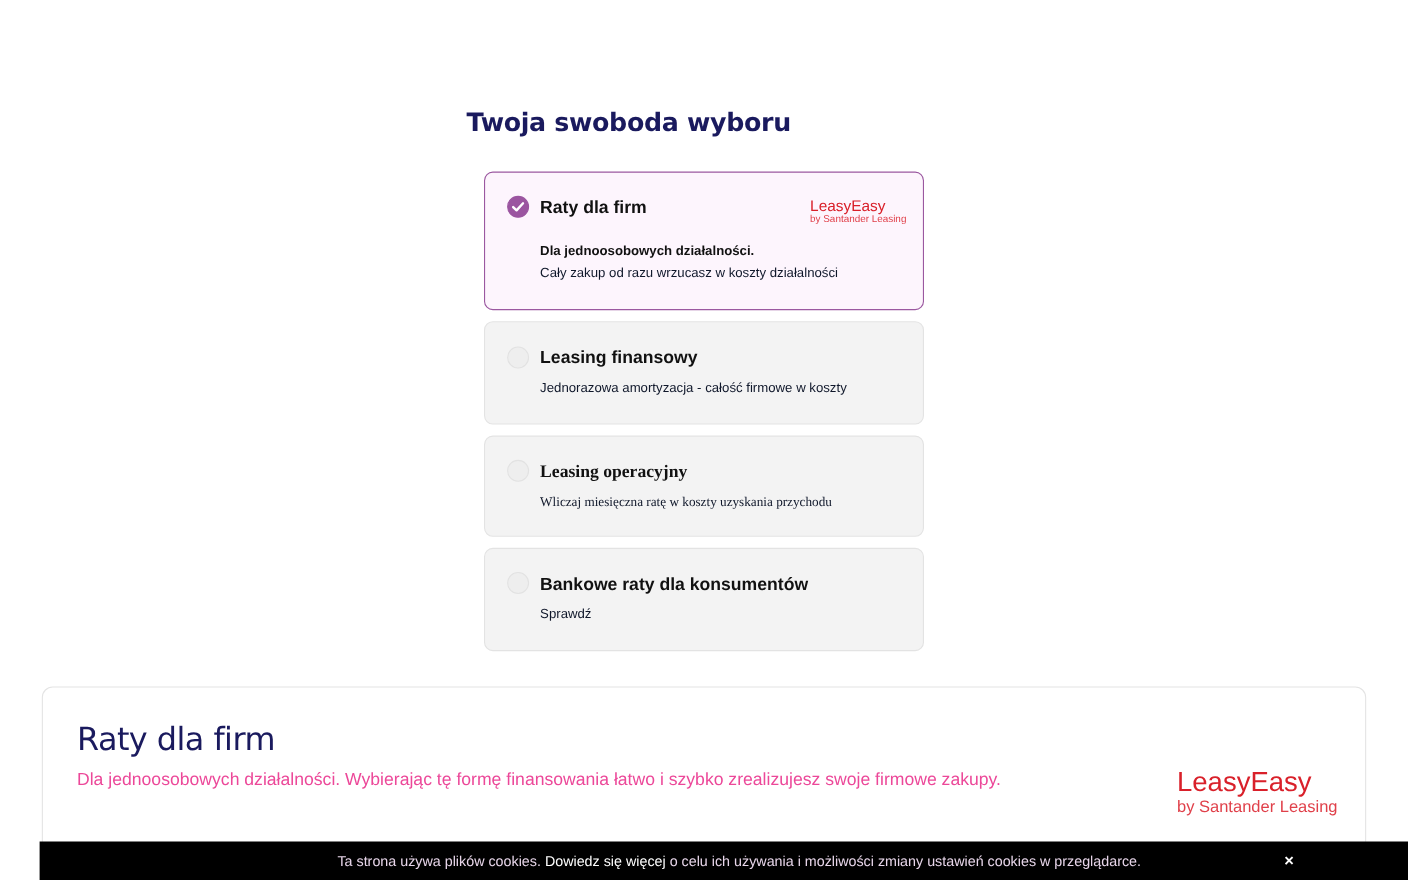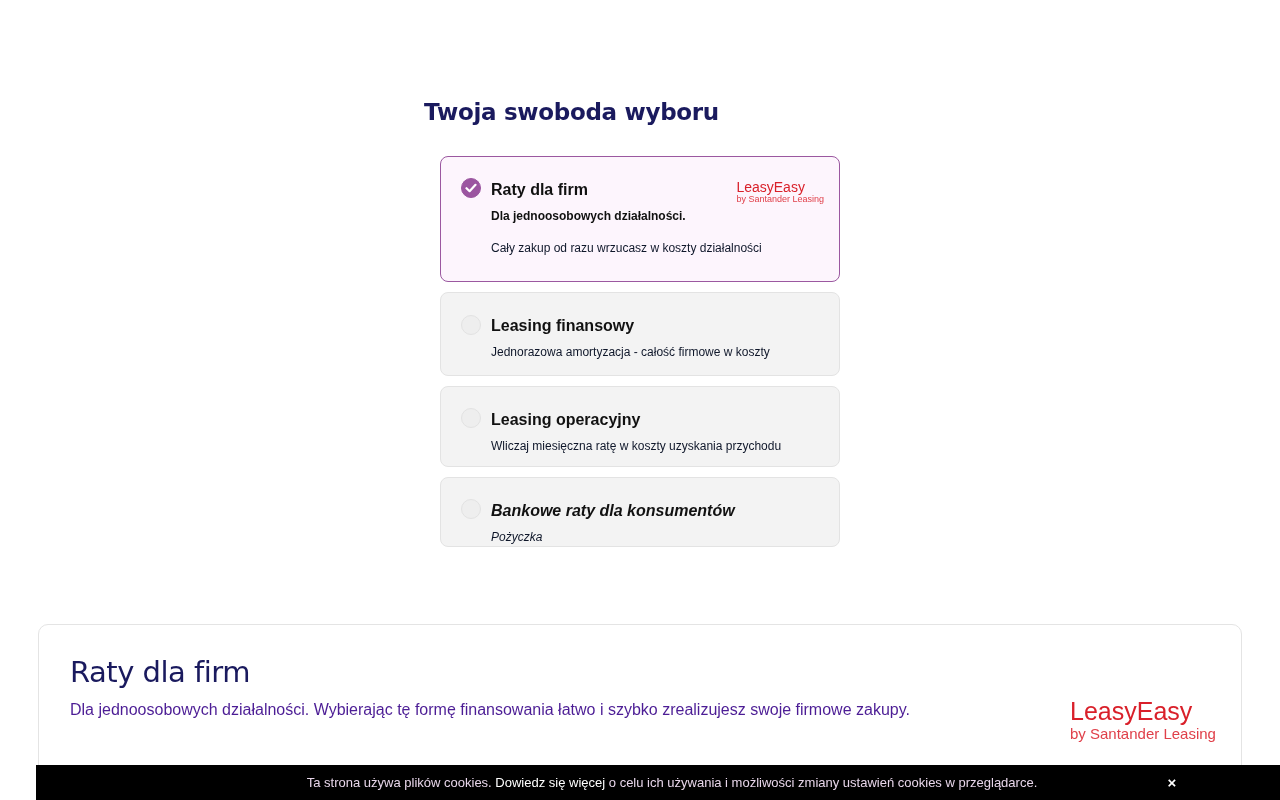--- a/index.html
+++ b/index.html
@@ -64,21 +64,21 @@
       background: #ffffff;
     }
     .detail-title {
       position: absolute; left: 31px; top: 30px;
       font-family: "DejaVu Sans", sans-serif;
       font-size: 29px; color: #1a1a5e; font-weight: normal;
       letter-spacing: -0.5px;
     }
     .detail-text {
       position: absolute; left: 31px; top: 73px;
-      font-size: 16px; line-height: 23px; color: #4c1d95;
+      font-size: 16px; line-height: 23px; color: #ec4899;
     }
     .logo-large {
       position: absolute; left: 1031px; top: 74px;
       color: #d9202a; line-height: 1;
     }
     .logo-large .brand { font-size: 25px; display: block; }
     .logo-large .sub { font-size: 15px; display: block; margin-top: 2px; color: #e0404a; }
 
     .cookie-bar {
       position: absolute; left: 0; top: 765px;
@@ -106,44 +106,44 @@
 
   <div class="options">
 
     <div class="option selected" style="height:126px;">
       <span class="radio checked" style="top:21px;">
         <svg width="12" height="10" viewBox="0 0 12 10">
           <path d="M1.5 5.2 L4.6 8.2 L10.5 1.8" stroke="#ffffff" stroke-width="2.2" fill="none" stroke-linecap="round" stroke-linejoin="round"></path>
         </svg>
       </span>
       <span class="title" style="top:24px;">Raty dla firm</span>
-      <span class="subtitle-bold" style="top:52px;">Dla jednoosobowych działalności.</span>
+      <span class="subtitle-bold" style="top:64px;">Dla jednoosobowych działalności.</span>
       <span class="desc" style="top:84px;">Cały zakup od razu wrzucasz w koszty działalności</span>
       <div class="logo-small">
         <span class="brand">LeasyEasy</span>
         <span class="sub">by Santander Leasing</span>
       </div>
     </div>
 
-    <div class="option" style="height:84px;padding-left:32px;">
+    <div class="option" style="height:94px;padding-left:32px;">
       <span class="radio" style="top:22px;"></span>
       <span class="title" style="top:24px;">Leasing finansowy</span>
       <span class="desc" style="top:52px;">Jednorazowa amortyzacja - całość firmowe w koszty</span>
     </div>
 
-    <div class="option" style="height:81px;">
+    <div class="option" style="height:92px;font-family:Liberation Serif, serif;">
       <span class="radio" style="top:21px;"></span>
       <span class="title" style="top:24px;">Leasing operacyjny</span>
       <span class="desc" style="top:52px;">Wliczaj miesięczna ratę w koszty uzyskania przychodu</span>
     </div>
 
-    <div class="option" style="height:70px;font-style:italic;">
+    <div class="option" style="height:94px;">
       <span class="radio" style="top:21px;"></span>
       <span class="title" style="top:24px;">Bankowe raty dla konsumentów</span>
-      <span class="desc" style="top:52px;">Pożyczka</span>
+      <span class="desc" style="top:52px;">Sprawdź</span>
     </div>
 
   </div>
 
   <div class="detail-card">
     <h1 class="detail-title">Raty dla firm</h1>
     <div class="detail-text">
       <div>Dla jednoosobowych działalności. Wybierając tę formę finansowania łatwo i szybko zrealizujesz swoje firmowe zakupy.</div>
     </div>
     <div class="logo-large">

